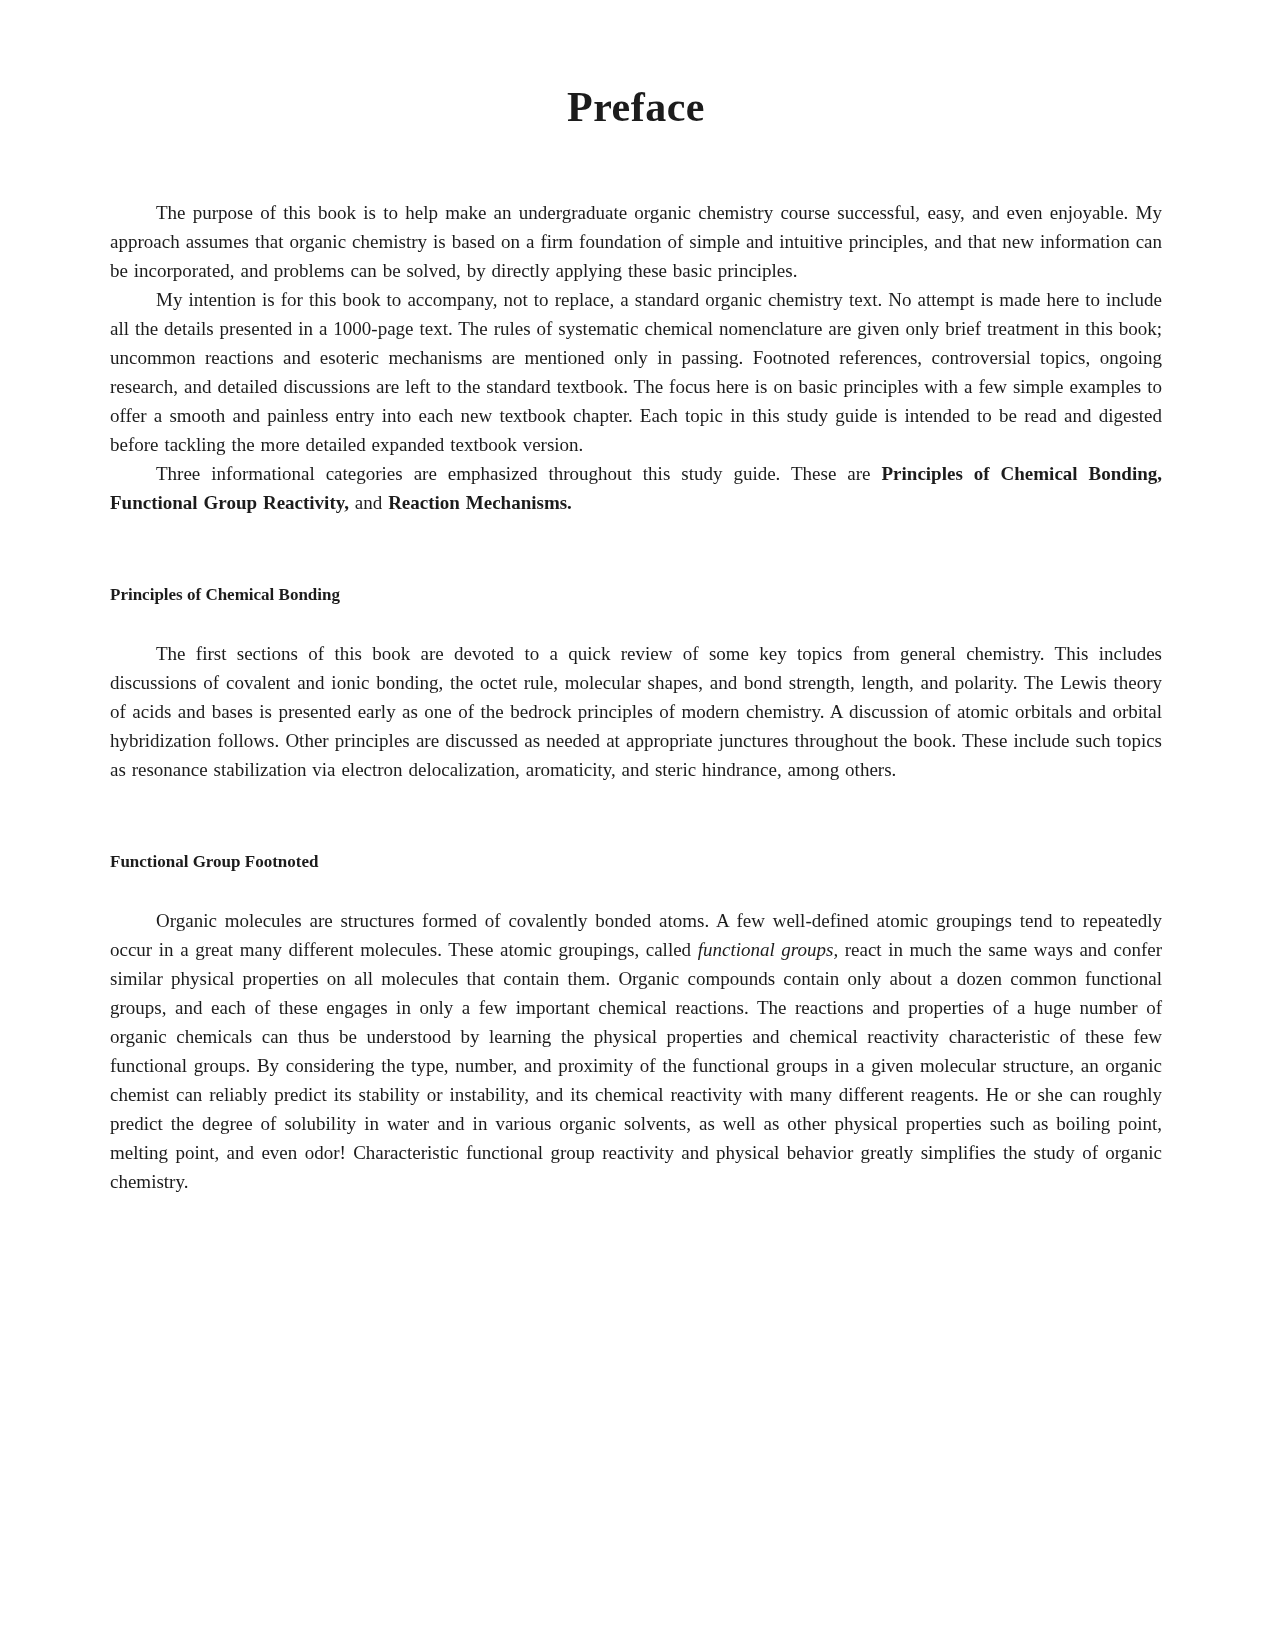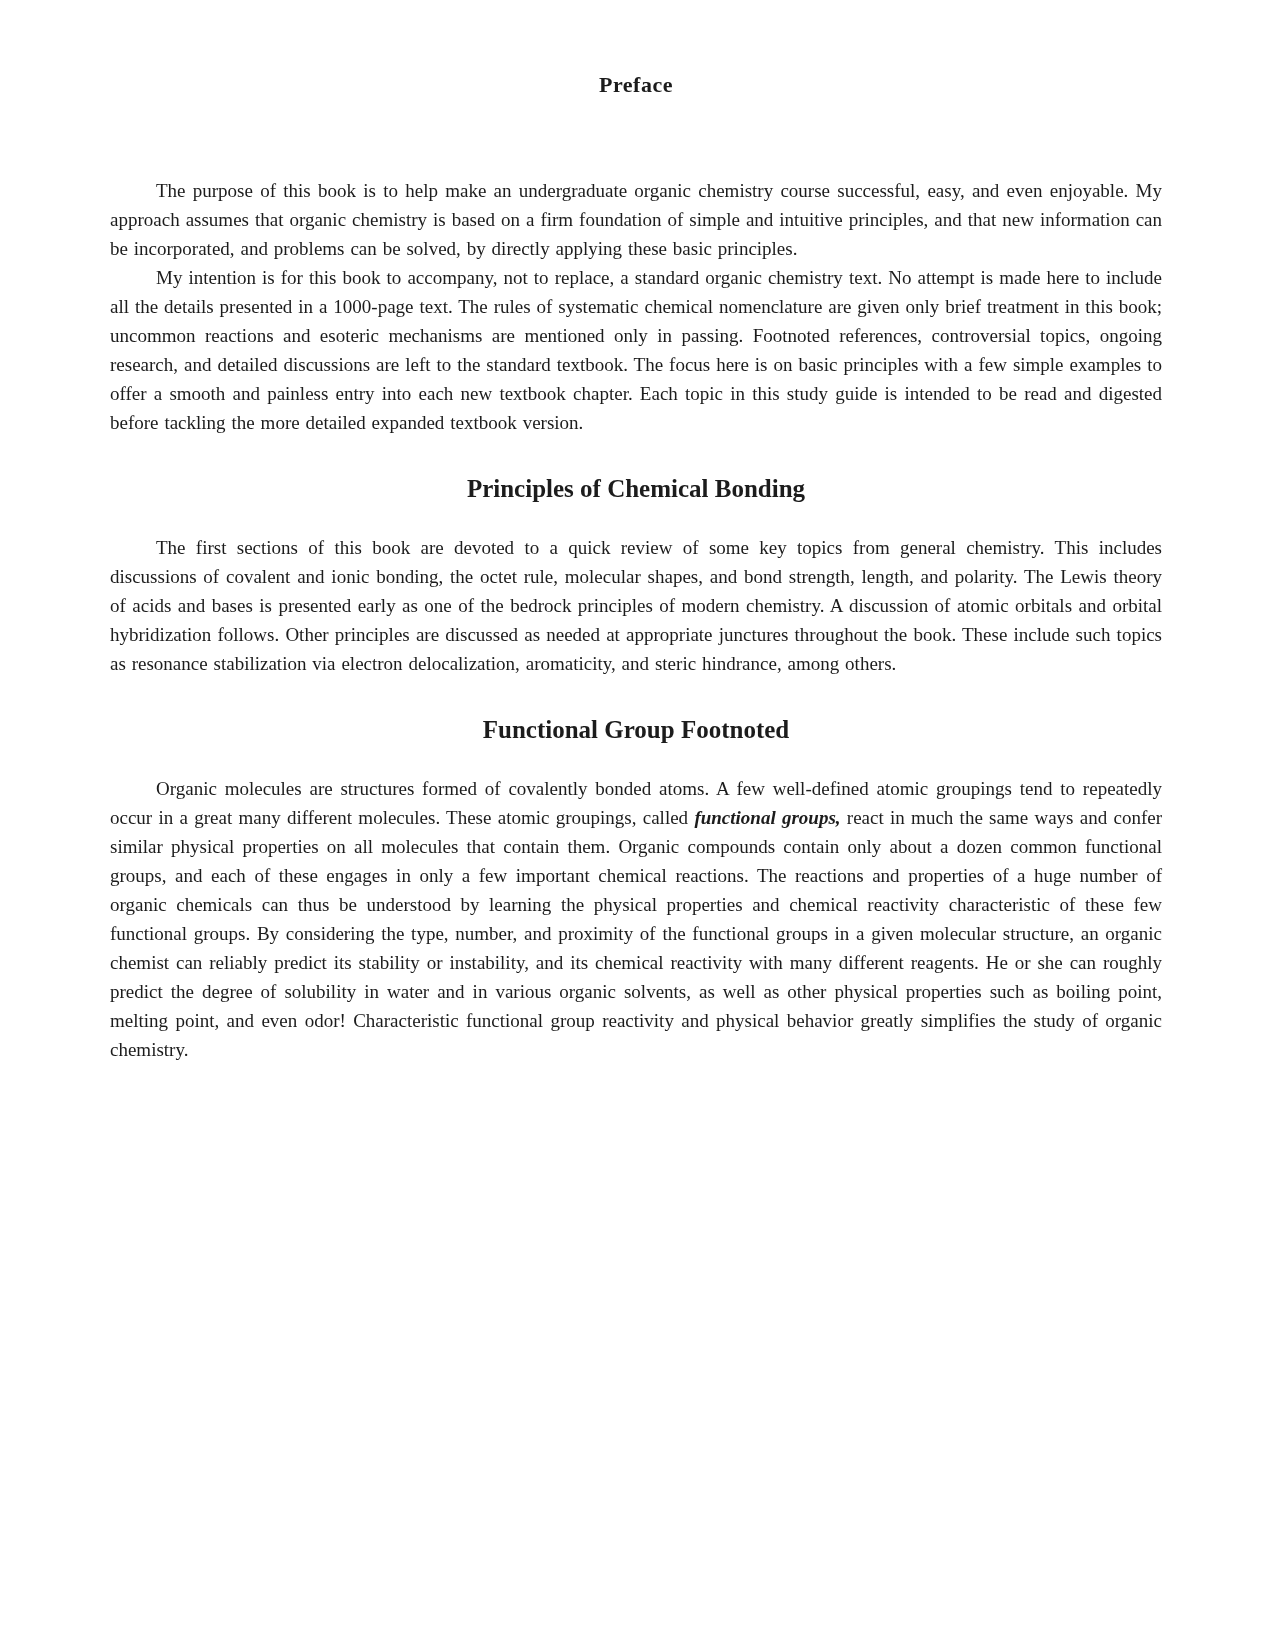--- a/index.html
+++ b/index.html
@@ -19,62 +19,63 @@
   }
 
   .page {
     width: 1275px;
     height: 1650px;
     background: #ffffff;
     padding: 0 113px 0 110px;
   }
 
   .page-title {
-    margin-top: 66px;
-    font-size: 22px;
+    margin-top: 88px;
+    font-size: 42px;
     line-height: 38px;
     font-weight: bold;
     text-align: center;
     letter-spacing: 0.5px;
   }
 
   .body-para {
     font-size: 19px;
     line-height: 29px;
     text-align: justify;
     text-indent: 46px;
     word-spacing: 0.06em;
   }
 
   .first-para {
     margin-top: 72px;
   }
 
   .section-heading {
-    font-size: 25px;
+    font-size: 17px;
     line-height: 32px;
     font-weight: bold;
-    margin: 36px 0 28px 0;
-    text-align: center;
+    margin: 62px 0 28px 0;
+    text-align: left;
   }
 
   .bold-inline { font-weight: bold; }
-  .italic-inline { font-style: italic; font-weight: bold; }
+  .italic-inline { font-style: italic; }
 </style>
 </head>
 <body>
 
 <div class="page">
 
   <h1 class="page-title">Preface</h1>
 
   <p class="body-para first-para">The purpose of this book is to help make an undergraduate organic chemistry course successful, easy, and even enjoyable. My approach assumes that organic chemistry is based on a firm foundation of simple and intuitive principles, and that new information can be incorporated, and problems can be solved, by directly applying these basic principles.</p>
 
   <p class="body-para">My intention is for this book to accompany, not to replace, a standard organic chemistry text. No attempt is made here to include all the details presented in a 1000-page text. The rules of systematic chemical nomenclature are given only brief treatment in this book; uncommon reactions and esoteric mechanisms are mentioned only in passing. Footnoted references, controversial topics, ongoing research, and detailed discussions are left to the standard textbook. The focus here is on basic principles with a few simple examples to offer a smooth and painless entry into each new textbook chapter. Each topic in this study guide is intended to be read and digested before tackling the more detailed expanded textbook version.</p>
 
+  <p class="body-para"><span>Three informational categories are emphasized throughout this study guide. These are </span><span class="bold-inline">Principles of Chemical Bonding, Functional Group Reactivity,</span><span> and </span><span class="bold-inline">Reaction Mechanisms.</span></p>
 
   <h2 class="section-heading">Principles of Chemical Bonding</h2>
 
   <p class="body-para">The first sections of this book are devoted to a quick review of some key topics from general chemistry. This includes discussions of covalent and ionic bonding, the octet rule, molecular shapes, and bond strength, length, and polarity. The Lewis theory of acids and bases is presented early as one of the bedrock principles of modern chemistry. A discussion of atomic orbitals and orbital hybridization follows. Other principles are discussed as needed at appropriate junctures throughout the book. These include such topics as resonance stabilization via electron delocalization, aromaticity, and steric hindrance, among others.</p>
 
   <h2 class="section-heading">Functional Group Footnoted</h2>
 
   <p class="body-para"><span>Organic molecules are structures formed of covalently bonded atoms. A few well-defined atomic groupings tend to repeatedly occur in a great many different molecules. These atomic groupings, called </span><span class="italic-inline">functional groups,</span><span> react in much the same ways and confer similar physical properties on all molecules that contain them. Organic compounds contain only about a dozen common functional groups, and each of these engages in only a few important chemical reactions. The reactions and properties of a huge number of organic chemicals can thus be understood by learning the physical properties and chemical reactivity characteristic of these few functional groups. By considering the type, number, and proximity of the functional groups in a given molecular structure, an organic chemist can reliably predict its stability or instability, and its chemical reactivity with many different reagents. He or she can roughly predict the degree of solubility in water and in various organic solvents, as well as other physical properties such as boiling point, melting point, and even odor! Characteristic functional group reactivity and physical behavior greatly simplifies the study of organic chemistry.</span></p>
 
 </div>

